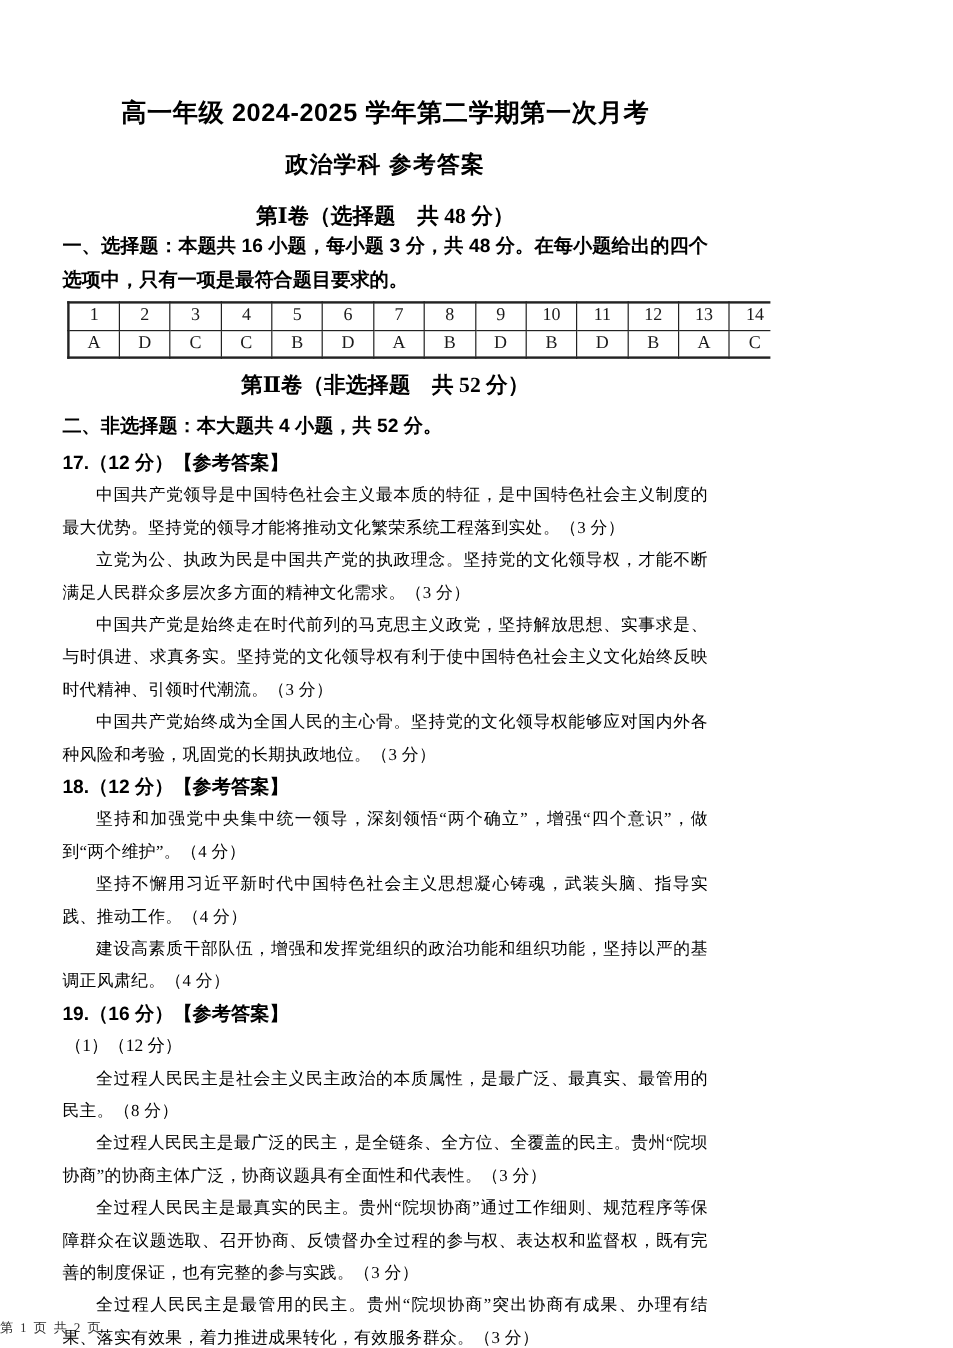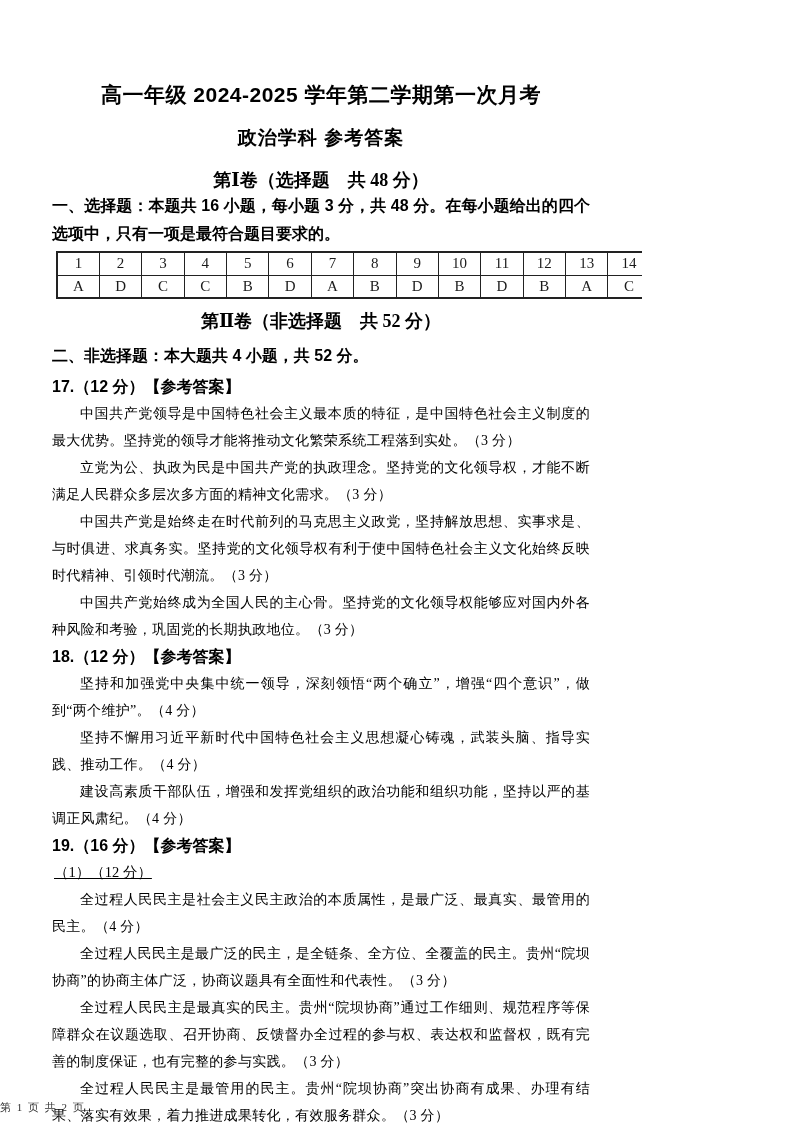--- a/index.html
+++ b/index.html
@@ -42,21 +42,21 @@
   table.answers td {
     border:1px solid #222; height:23px; text-align:center;
     vertical-align:middle; padding:0;
   }
   .questions { margin-top:7px; }
   .q-label {
     font-family:"Liberation Sans","DejaVu Sans",sans-serif;
     font-weight:bold; font-size:16px; line-height:27px;
   }
   .sublabel {
-    font-size:14.5px; line-height:27px; padding-left:2px;text-decoration:underline;
+    font-size:14.5px; line-height:27px; padding-left:2px;
   }
   .body-p {
     font-size:14px; line-height:27px; text-indent:2em; text-align:justify;
     letter-spacing:0.3px;
   }
   .footer {
     position:absolute; left:0; top:1100px; width:794px;
     text-align:left; font-size:11px; line-height:15px;
     color:#333; letter-spacing:1.5px;
   }
@@ -129,21 +129,21 @@
       </div>
       <div>
         <p class="q-label">18.（12 分）【参考答案】</p>
         <p class="body-p">坚持和加强党中央集中统一领导，深刻领悟“两个确立”，增强“四个意识”，做到“两个维护”。（4 分）</p>
         <p class="body-p">坚持不懈用习近平新时代中国特色社会主义思想凝心铸魂，武装头脑、指导实践、推动工作。（4 分）</p>
         <p class="body-p">建设高素质干部队伍，增强和发挥党组织的政治功能和组织功能，坚持以严的基调正风肃纪。（4 分）</p>
       </div>
       <div>
         <p class="q-label">19.（16 分）【参考答案】</p>
         <p class="sublabel">（1）（12 分）</p>
-        <p class="body-p">全过程人民民主是社会主义民主政治的本质属性，是最广泛、最真实、最管用的民主。（4 分）</p>
+        <p class="body-p">全过程人民民主是社会主义民主政治的本质属性，是最广泛、最真实、最管用的民主。（8 分）</p>
         <p class="body-p">全过程人民民主是最广泛的民主，是全链条、全方位、全覆盖的民主。贵州“院坝协商”的协商主体广泛，协商议题具有全面性和代表性。（3 分）</p>
         <p class="body-p">全过程人民民主是最真实的民主。贵州“院坝协商”通过工作细则、规范程序等保障群众在议题选取、召开协商、反馈督办全过程的参与权、表达权和监督权，既有完善的制度保证，也有完整的参与实践。（3 分）</p>
         <p class="body-p">全过程人民民主是最管用的民主。贵州“院坝协商”突出协商有成果、办理有结果、落实有效果，着力推进成果转化，有效服务群众。（3 分）</p>
       </div>
     </div>
 
   <div class="footer">第 1 页 共 2 页</div>
 
 </div>
 

